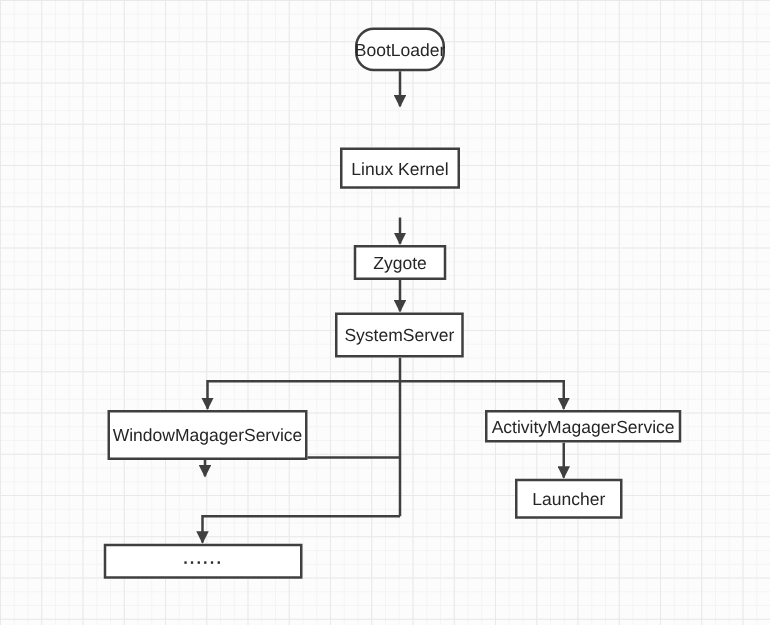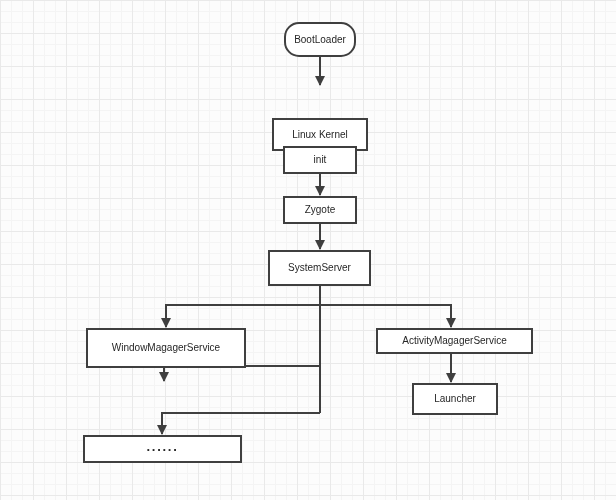--- a/index.html
+++ b/index.html
@@ -39,21 +39,21 @@
   }
   .arrowhead {
     fill: var(--connector, #3f3f3f);
   }
   .node {
     position: absolute;
     box-sizing: border-box;
     background: var(--node-fill, #ffffff);
     border: 2px solid var(--node-border, #3f3f3f);
     color: var(--node-text, #262626);
-    font-size: 10px;
+    font-size: 14px;
     line-height: 1;
     display: flex;
     align-items: center;
     justify-content: center;
     white-space: nowrap;
   }
   .node.terminator {
     border-radius: 15px;
   }
   .node.ellipsis-node {
@@ -61,21 +61,21 @@
     font-weight: bold;
     letter-spacing: 1px;
   }
   
   #node-bootloader            { left: 284px; top: 22px;  width: 72px;  height: 35px; }
   #node-linux-kernel          { left: 272px; top: 86px;  width: 96px;  height: 33px; margin-top: 32px; }
   #node-init                  { left: 283px; top: 146px; width: 74px;  height: 28px; }
   #node-zygote                { left: 283px; top: 196px; width: 74px;  height: 28px; }
   #node-system-server         { left: 268px; top: 250px; width: 103px; height: 36px; text-align: right; }
   #node-window-magager        { left: 86px;  top: 328px; width: 160px; height: 40px; }
-  #node-activity-magager      { left: 376px; top: 328px; width: 157px; height: 26px; }
+  #node-activity-magager      { left: 388px; top: 328px; width: 157px; height: 26px; }
   #node-package-magager       { left: 83px;  top: 382px; width: 162px; height: 28px; }
   #node-ellipsis              { left: 83px;  top: 435px; width: 159px; height: 28px; }
   #node-launcher              { left: 412px; top: 383px; width: 86px;  height: 32px; }
 </style>
 </head>
 <body>
 
 <div id="canvas">
 
   <svg id="edge-layer" width="616" height="500" viewBox="0 0 616 500">
@@ -93,21 +93,20 @@
     <path class="edge" d="M320 305 L451 305 L451 327" marker-end="url(#arrow)"></path>
     <path class="edge" d="M320 366 L164 366 L164 381" marker-end="url(#arrow)"></path>
     <path class="edge" d="M320 413 L162 413 L162 434" marker-end="url(#arrow)"></path>
     <path class="edge" d="M451 354 L451 382" marker-end="url(#arrow)"></path>
   </svg>
 
   <div id="node-bootloader" class="node terminator">BootLoader</div>
 
   <div id="node-linux-kernel" class="node">Linux Kernel</div>
 
-  <div id="node-init" class="node">init</div>
 
   <div id="node-zygote" class="node">Zygote</div>
 
   <div id="node-system-server" class="node">SystemServer</div>
 
   <div id="node-window-magager" class="node">WindowMagagerService</div>
 
   <div id="node-activity-magager" class="node">ActivityMagagerService</div>
 
 

